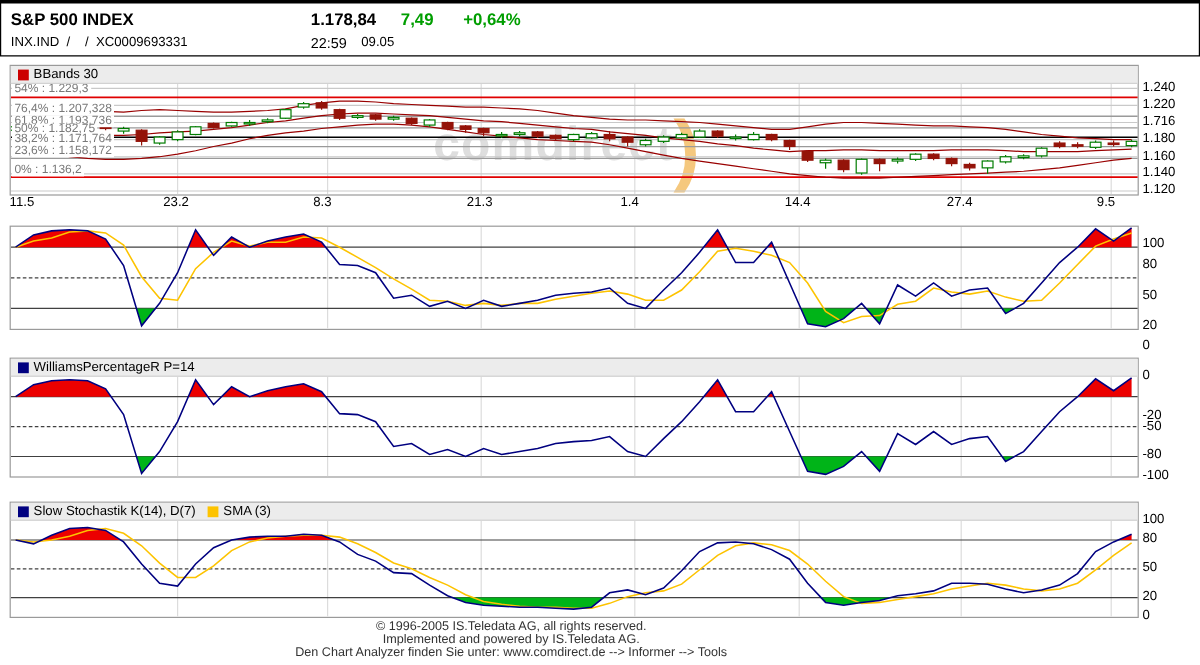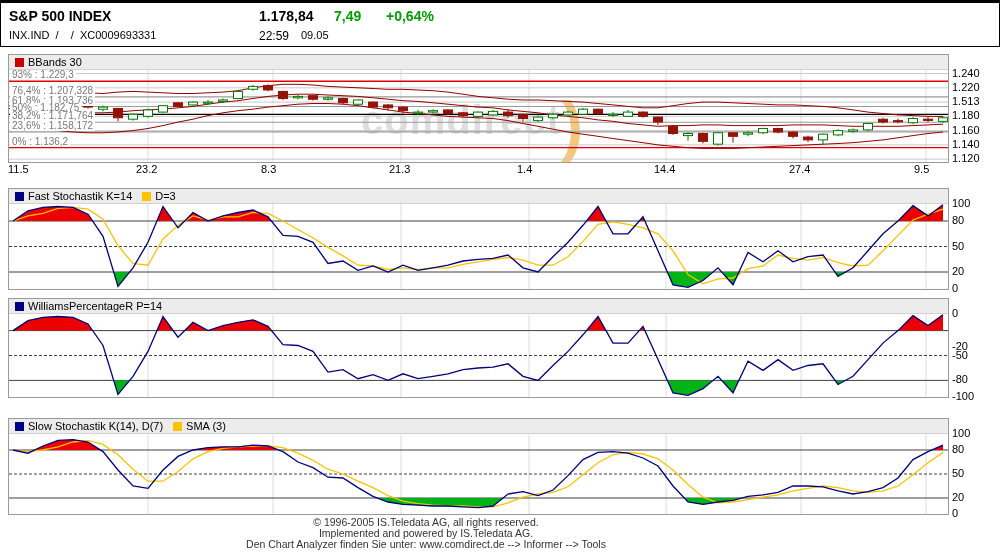--- a/index.html
+++ b/index.html
@@ -48,21 +48,21 @@
   </div>
 
   <div class="panel" id="panel-main" style="top:54px;">
     <div class="legend">
       <span class="sq red"></span>
       <span>BBands 30</span>
     </div>
     <div class="plotwrap" style="height:92px;">
       <div class="watermark"><span>comdirect</span><span class="paren">)</span></div>
       <div id="fibs">
-          <div class="fib" style="top: 0.196899px;">93% : 1.229,3</div>
+          <div class="fib" style="top: 0.196899px;">54% : 1.229,3</div>
           <div class="fib" style="top: 15.8669px;">76,4% : 1.207,328</div>
           <div class="fib" style="top: 25.5604px;">61,8% : 1.193,736</div>
           <div class="fib" style="top: 33.3953px;">50% : 1.182,75</div>
           <div class="fib" style="top: 41.2303px;">38,2% : 1.171,764</div>
           <div class="fib" style="top: 50.9238px;">23,6% : 1.158,172</div>
           <div class="fib" style="top: 66.5938px;">0% : 1.136,2</div>
         </div>
       <svg id="svg-main" width="940" height="92">
           <line x1="139" y1="0" x2="139" y2="92" stroke="#dcdcdc" stroke-width="1"></line>
           <line x1="264" y1="0" x2="264" y2="92" stroke="#dcdcdc" stroke-width="1"></line>
@@ -212,27 +212,20 @@
           <rect x="899.5" y="48.49612403100775" width="9" height="4.279069767441861" fill="#fff" stroke="#007c00" stroke-width="1"></rect>
           <line x1="919" y1="47.06976744186046" x2="919" y2="52.06201550387597" stroke="#941309" stroke-width="1"></line>
           <rect x="914.5" y="49.2093023255814" width="9" height="1.2" fill="#941309" stroke="#941309" stroke-width="1"></rect>
           <line x1="934" y1="46.35658914728682" x2="934" y2="52.775193798449614" stroke="#007c00" stroke-width="1"></line>
           <rect x="929.5" y="47.78294573643411" width="9" height="3.5658914728682163" fill="#fff" stroke="#007c00" stroke-width="1"></rect>
         </svg>
     </div>
   </div>
 
   <div class="panel" style="top:188px;">
-    <div class="legend">
-      <span class="sq navy"></span>
-      <span>Fast Stochastik K=14</span>
-      <span style="width:8px;"></span>
-      <span class="sq gold"></span>
-      <span>D=3</span>
-    </div>
     <div class="plotwrap" style="height:85px;">
       <svg id="svg-fast" width="940" height="85">
           <line x1="139" y1="0" x2="139" y2="85" stroke="#dcdcdc" stroke-width="1"></line>
           <line x1="264" y1="0" x2="264" y2="85" stroke="#dcdcdc" stroke-width="1"></line>
           <line x1="392" y1="0" x2="392" y2="85" stroke="#dcdcdc" stroke-width="1"></line>
           <line x1="520" y1="0" x2="520" y2="85" stroke="#dcdcdc" stroke-width="1"></line>
           <line x1="657" y1="0" x2="657" y2="85" stroke="#dcdcdc" stroke-width="1"></line>
           <line x1="792" y1="0" x2="792" y2="85" stroke="#dcdcdc" stroke-width="1"></line>
           <line x1="917" y1="0" x2="917" y2="85" stroke="#dcdcdc" stroke-width="1"></line>
           <line x1="0" y1="17" x2="940" y2="17" stroke="#404040" stroke-width="1"></line>
@@ -325,21 +318,21 @@
   <div id="axes"></div>
 
   <div class="footer">
     <div>© 1996-2005 IS.Teledata AG, all rights reserved.</div>
     <div>Implemented and powered by IS.Teledata AG.</div>
     <div>Den Chart Analyzer finden Sie unter: www.comdirect.de --&gt; Informer --&gt; Tools</div>
   </div>
 
 <div class="ylab" style="top: 67.5659px;">1.240</div>
     <div class="ylab" style="top: 81.8295px;">1.220</div>
-    <div class="ylab" style="top: 96.093px;">1.513</div>
+    <div class="ylab" style="top: 96.093px;">1.716</div>
     <div class="ylab" style="top: 110.357px;">1.180</div>
     <div class="ylab" style="top: 124.62px;">1.160</div>
     <div class="ylab" style="top: 138.884px;">1.140</div>
     <div class="ylab" style="top: 153.147px;">1.120</div>
     <div class="xlab" style="left: 8px;">11.5</div>
     <div class="xlab" style="left: 136px;">23.2</div>
     <div class="xlab" style="left: 261px;">8.3</div>
     <div class="xlab" style="left: 389px;">21.3</div>
     <div class="xlab" style="left: 517px;">1.4</div>
     <div class="xlab" style="left: 654px;">14.4</div>

